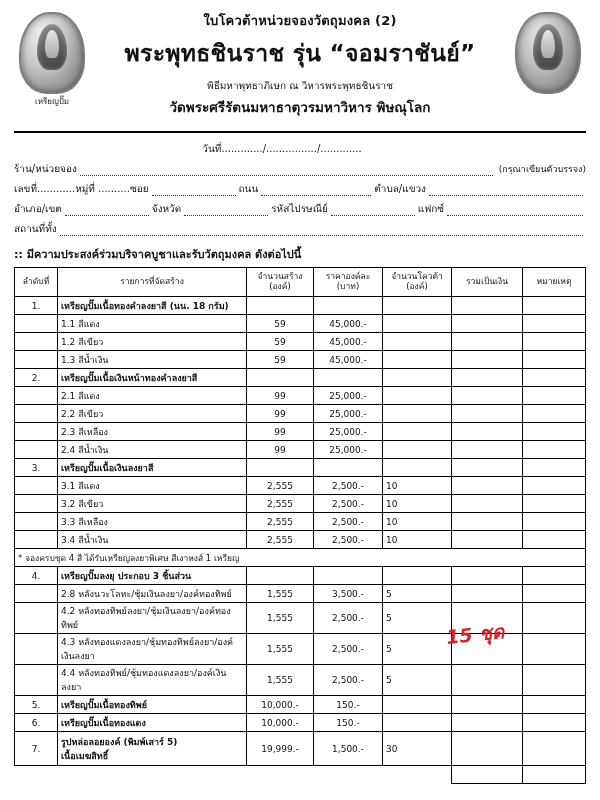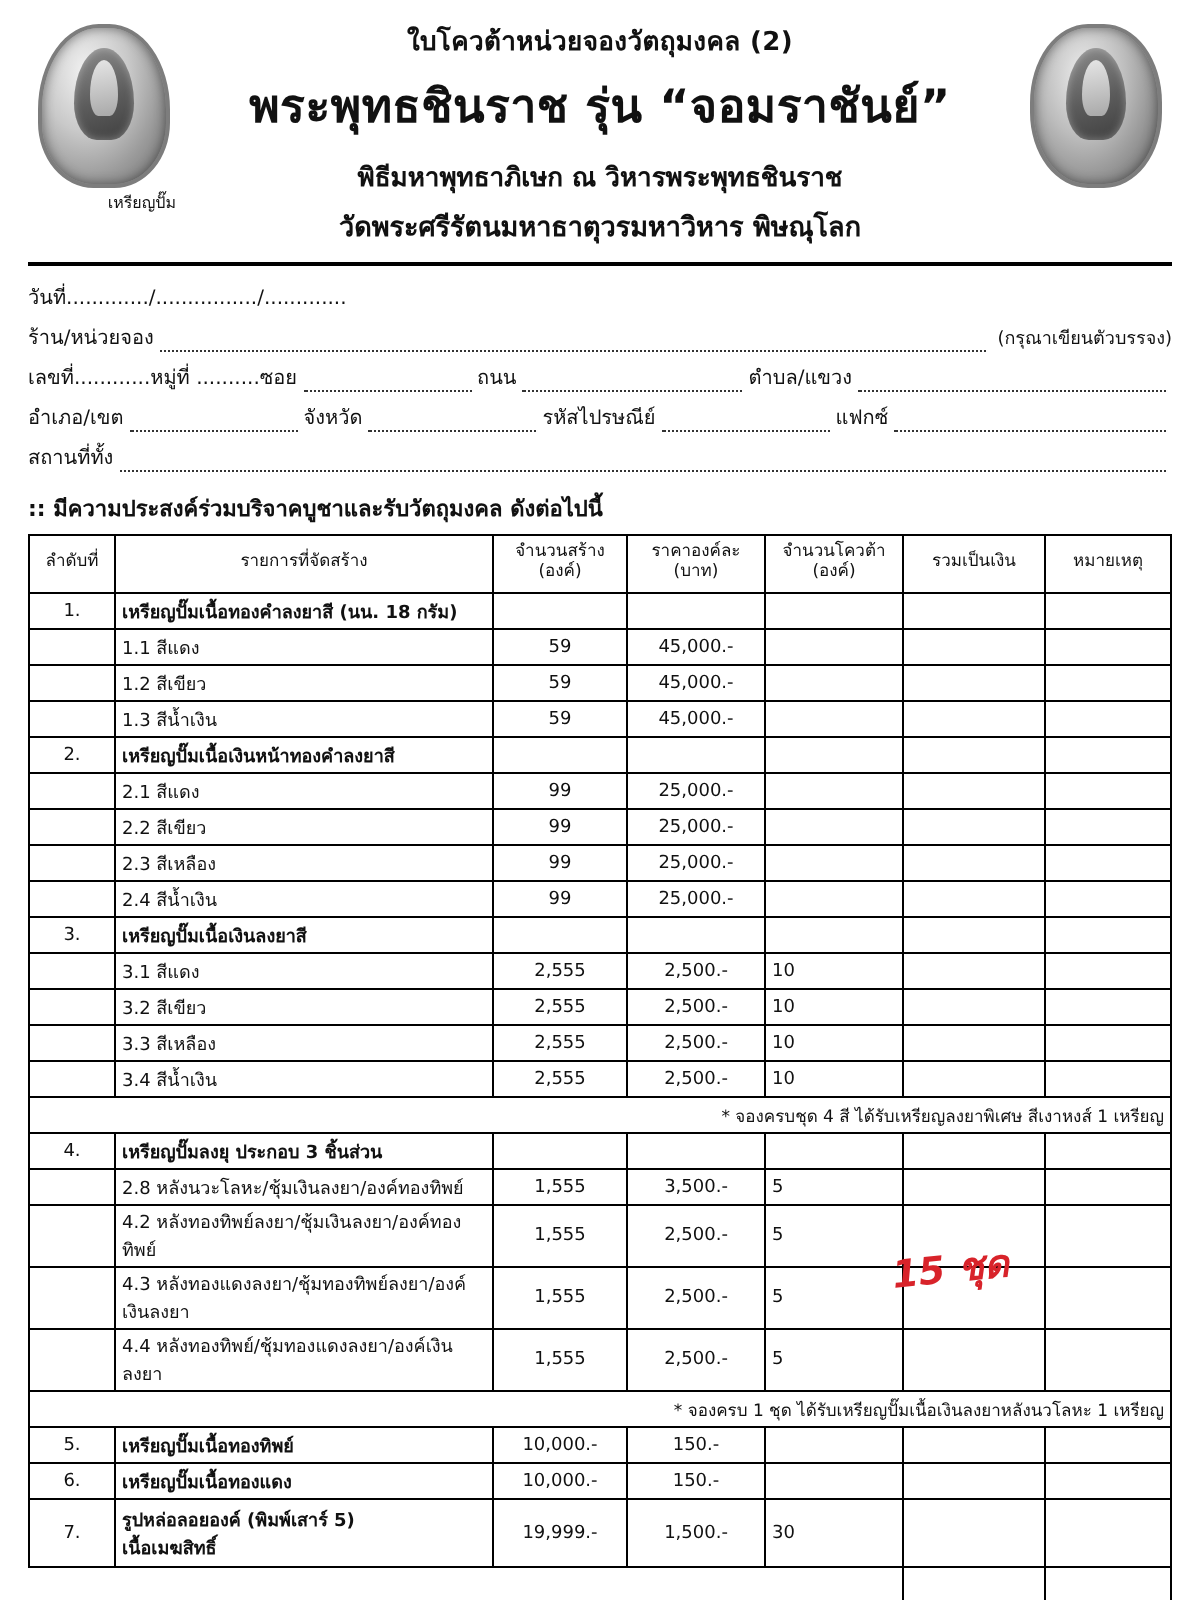--- a/index.html
+++ b/index.html
@@ -24,21 +24,21 @@
 
   
   .header {
     position: relative;
     height: 120px;
   }
   .medal {
     position: absolute;
     top: 6px;
     width: 72px;
-    text-align: right;
+    text-align: center;
   }
   .medal.left { left: 2px; }
   .medal.right { right: 2px; }
   .medal-shape {
     width: 62px;
     height: 78px;
     margin: 0 auto;
     border-radius: 46% 46% 42% 42% / 52% 52% 40% 40%;
     background:
       radial-gradient(ellipse at 35% 28%, #f2f2f2 0%, #c9c9c9 38%, #9a9a9a 68%, #6f6f6f 100%);
@@ -90,41 +90,41 @@
     font-weight: bold;
     letter-spacing: 0.2px;
   }
   .t-line2 {
     font-size: 23px;
     font-weight: bold;
     margin-top: 4px;
     letter-spacing: 0.3px;
   }
   .t-line3 {
-    font-size: 13px;
-    font-weight: bold;
+    font-size: 10px;
+    font-weight: normal;
     margin-top: 7px;
   }
   .t-line4 {
     font-size: 13.5px;
     font-weight: bold;
     margin-top: 3px;
   }
   .hr-thick {
     border-top: 2px solid #000;
     margin: 5px 0 0 0;
   }
 
   
   .form-area {
     margin-top: 8px;
     font-size: 10px;
   }
   .date-row {
-    text-align: left;
+    text-align: center;
     padding-right: 36px;
     font-size: 10px;
   }
   .f-row {
     display: flex;
     align-items: flex-end;
     margin-top: 5px;
     white-space: nowrap;
   }
   .f-lbl { flex: none; }
@@ -173,21 +173,21 @@
   .c-no { width: 36px; text-align: center; }
   .c-desc { width: auto; }
   .c-qty { width: 60px; text-align: center; }
   .c-price { width: 62px; text-align: center; }
   .c-free { width: 62px; text-align: left; }
   .c-total { width: 64px; }
   .c-remark { width: 56px; }
   .grp { font-weight: bold; }
   .sub { padding-left: 28px; margin-left: 40px; }
   .star {
-    text-align: right;
+    text-align: left;
     padding-left: 26px;
     font-size: 8.5px;
   }
   .tall { height: 34px; }
   .blank-tall { height: 44px; }
 
   
   .handwrite {
     position: absolute;
     color: #d8232a;
@@ -452,23 +452,20 @@
           <tr>
             <td class="c-no"></td>
             <td class="c-desc sub" style="white-space: pre-line;">4.4  หลังทองทิพย์/ชุ้มทองแดงลงยา/องค์เงินลงยา</td>
             <td class="c-qty">1,555</td>
             <td class="c-price">2,500.-</td>
             <td class="c-free">5</td>
             <td class="c-total"></td>
             <td class="c-remark"></td>
           </tr>
           <tr>
-            <td class="star" colspan="7">* จองครบ 1 ชุด ได้รับเหรียญปั๊มเนื้อเงินลงยาหลังนวโลหะ 1 เหรียญ</td>
-          </tr>
-          <tr>
             <td class="c-no">5.</td>
             <td class="c-desc grp" style="white-space: pre-line;">เหรียญปั๊มเนื้อทองทิพย์</td>
             <td class="c-qty">10,000.-</td>
             <td class="c-price">150.-</td>
             <td class="c-free"></td>
             <td class="c-total"></td>
             <td class="c-remark"></td>
           </tr>
           <tr>
             <td class="c-no">6.</td>

